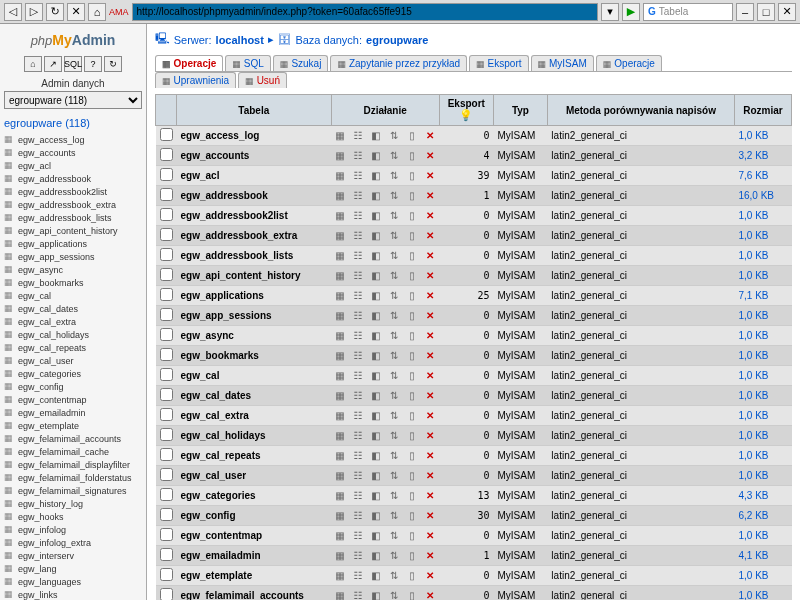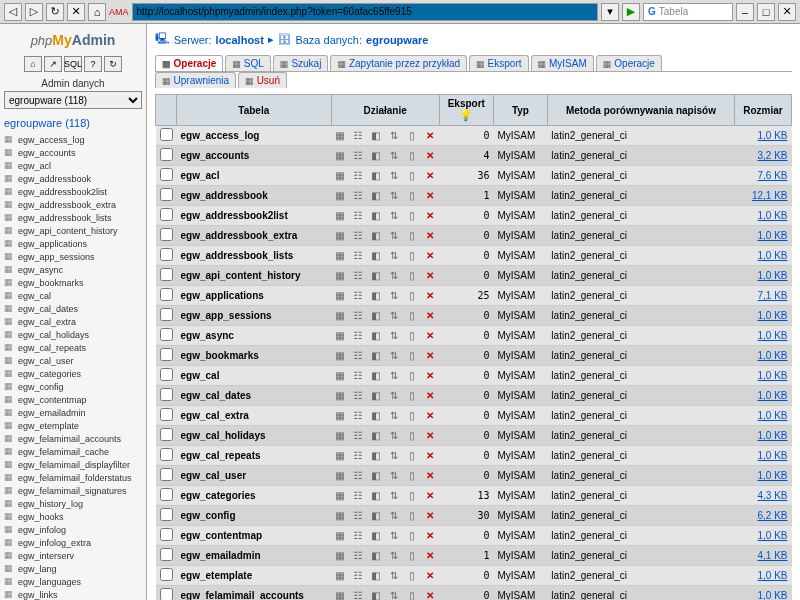--- a/index.html
+++ b/index.html
@@ -36,21 +36,21 @@
 table.data { width: 100%; border-collapse: collapse; }
 table.data th { background: #d3dce3; border: 1px solid #aaa; padding: 3px 4px; font-size: 10px; font-weight: bold; }
 table.data td { border-bottom: 1px solid #ccc; padding: 2px 4px; font-size: 10px; }
 table.data tr.odd { background: #e5e5e5; }
 table.data tr.even { background: #d5d5d5; }
 .cb { width: 16px; text-align: center; }
 .tname { font-weight: bold; }
 .act-cell { text-align: center; width: 18px; cursor:pointer; color:#666;}
 .act-x { color: #c00; font-weight: bold; cursor:pointer;}
 .num { text-align: right; font-family: monospace; font-size: 9px; }
-.size { text-align: right; color: #0055cc; font-size: 9px; text-decoration: underline; }
+.size { text-align: left; color: #0055cc; font-size: 9px; }
 .bulb { color: #cc9900; font-size: 11px; }
 .svr-icon { font-size:11px; }
 </style>
 </head>
 <body>
 
 <div class="browser-bar">
   <span class="bb-btn">◁</span>
   <span class="bb-btn">▷</span>
   <span class="bb-btn">↻</span>
@@ -221,38 +221,38 @@
           </tr>
           <tr class="odd">
             <td class="cb"><input type="checkbox" style=""></td>
             <td class="tname">egw_acl</td>
             <td class="act-cell">▦</td>
             <td class="act-cell">☷</td>
             <td class="act-cell">◧</td>
             <td class="act-cell">⇅</td>
             <td class="act-cell">▯</td>
             <td class="act-cell act-x">✕</td>
-            <td class="num">36</td>
+            <td class="num">39</td>
             <td>MyISAM</td>
             <td>latin2_general_ci</td>
             <td class="size">7,6 KB</td>
           </tr>
           <tr class="even">
             <td class="cb"><input type="checkbox" style=""></td>
             <td class="tname">egw_addressbook</td>
             <td class="act-cell">▦</td>
             <td class="act-cell">☷</td>
             <td class="act-cell">◧</td>
             <td class="act-cell">⇅</td>
             <td class="act-cell">▯</td>
             <td class="act-cell act-x">✕</td>
             <td class="num">1</td>
             <td>MyISAM</td>
             <td>latin2_general_ci</td>
-            <td class="size">12,1 KB</td>
+            <td class="size">16,0 KB</td>
           </tr>
           <tr class="odd">
             <td class="cb"><input type="checkbox" style=""></td>
             <td class="tname">egw_addressbook2list</td>
             <td class="act-cell">▦</td>
             <td class="act-cell">☷</td>
             <td class="act-cell">◧</td>
             <td class="act-cell">⇅</td>
             <td class="act-cell">▯</td>
             <td class="act-cell act-x">✕</td>

